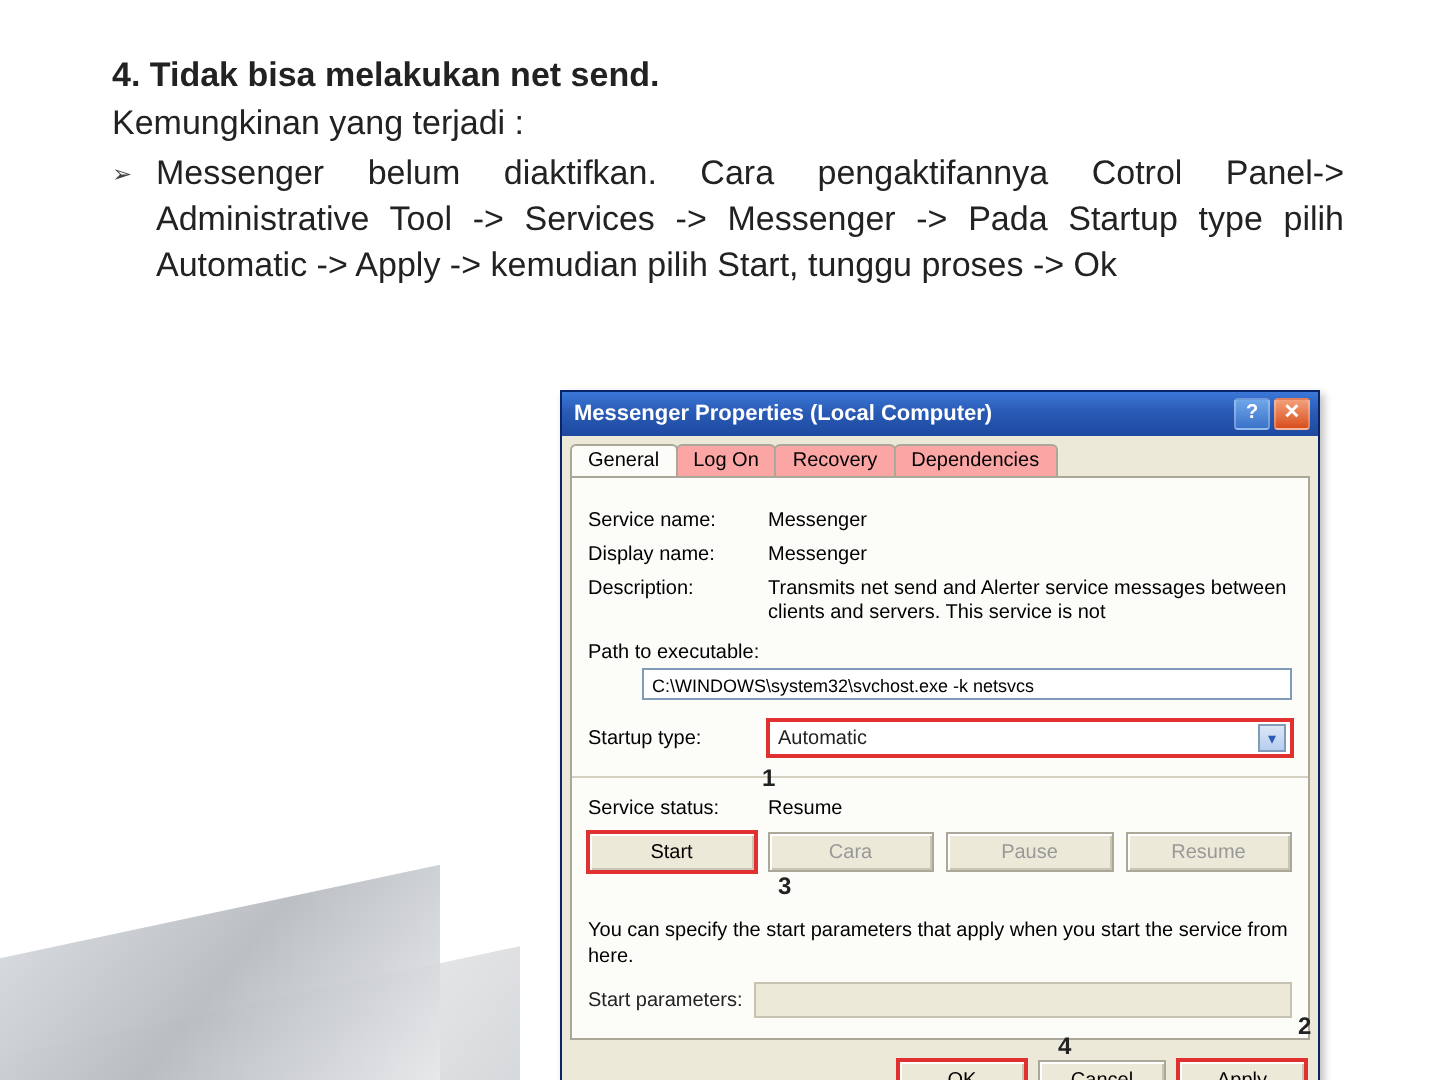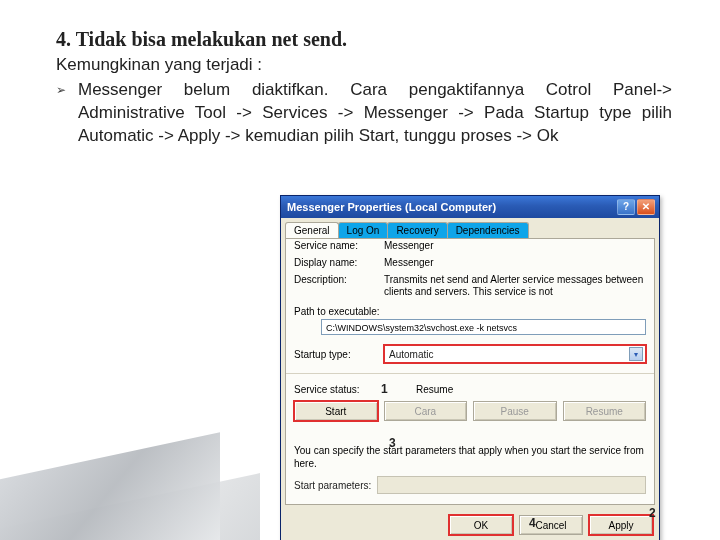--- a/index.html
+++ b/index.html
@@ -10,23 +10,22 @@
     font-family: "Segoe UI", "Tahoma", Arial, sans-serif;
     color: #222;
     position: relative;
     overflow: hidden;
   }
   .content {
     padding: 28px 48px 0 56px;
   }
   .heading {
     font-weight: 700;
-    font-size: 20px;
+    font-size: 17px;
     margin-bottom: 4px;
-    font-family: Liberation Serif, serif;
   }
   .subheading {
     font-size: 17px;
     margin-bottom: 4px;
   }
   .bullet-row {
     display: flex;
     align-items: flex-start;
   }
   .bullet-icon {
@@ -103,34 +102,34 @@
     display: flex;
     padding: 4px 4px 0 4px;
     gap: 0;
     background: #ece9d8;
   }
   .tab {
     padding: 2px 8px;
     font-size: 10px;
     border: 1px solid #aca899;
     border-bottom: none;
-    background: #0ea5e9;
+    background: #fca5a5;
     border-radius: 3px 3px 0 0;
     margin-right: -1px;
     color: #000;
   }
   .tab.active {
     background: #fcfcf8;
     position: relative;
     z-index: 2;
   }
   .pane {
     border: 1px solid #aca899;
     margin: 0 4px 4px 4px;
-    padding: 1px 8px 10px 8px;
+    padding: 16px 8px 10px 8px;
     background: #fcfcf8;
     font-size: 10px;
   }
   .form-row {
     display: flex;
     align-items: flex-start;
     margin-bottom: 6px;
   }
   .form-label {
     flex: 0 0 90px;
@@ -172,21 +171,21 @@
   }
   .dropdown .dd-text { flex:1; }
   .dropdown .dd-arrow {
     width: 14px; height: 14px;
     background: linear-gradient(#dce7f5,#b6cdee);
     border: 1px solid #7f9db9;
     font-size: 8px;
     display:flex;align-items:center;justify-content:center;
     color:#2a5bb5;
   }
-  .svc-row { display:flex; align-items:center; margin: 10px 0 6px 0; gap: 32px; }
+  .svc-row { display:flex; align-items:center; margin: 10px 0 6px 0; }
   .btn-row {
     display: flex;
     gap: 6px;
     margin: 6px 0 24px 0;
     justify-content: flex-end;
   }
   .btn {
     flex:1;
     height: 20px;
     border: 1px solid #aca899;

